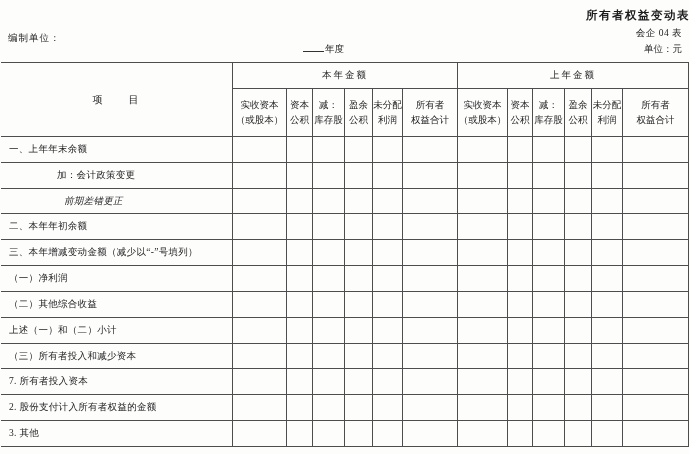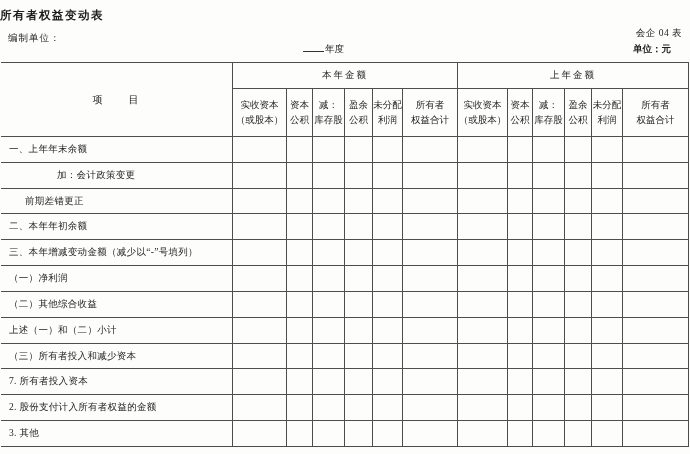--- a/index.html
+++ b/index.html
@@ -10,21 +10,21 @@
     height: 454px;
     background: #fdfdfc;
     font-family: "Liberation Serif", "DejaVu Serif", serif;
     color: #1c1c1c;
     overflow: hidden;
   }
   .title {
     position: absolute;
     top: 8px; left: 0;
     width: 100%;
-    text-align: left;
+    text-align: right;
     font-size: 11.5px;
     font-weight: bold;
     letter-spacing: 1.5px;
   }
   .form-code {
     position: absolute;
     top: 27px; right: 8px;
     font-size: 9.5px;
     letter-spacing: 0.5px;
   }
@@ -41,23 +41,22 @@
   }
   .period .blank {
     display: inline-block;
     width: 21px;
     height: 9px;
     border-bottom: 1px solid #333;
     margin-right: 1px;
   }
   .unit {
     position: absolute;
-    top: 43px; right: 19px;
-    font-size: 9.5px;
-    font-weight: bold;
+    top: 43px; right: 8px;
+    font-size: 9.5px;
   }
   .table {
     position: absolute;
     top: 62px; left: 1px;
     width: 688px;
     display: grid;
     grid-template-columns: 232px 54px 26px 32px 28px 30px 55px 50px 25px 32px 27px 31px 66px;
     grid-template-rows: 26px 48px repeat(12, 25.84px);
     border-top: 1px solid #4d4d4d;
     font-size: 9.5px;
@@ -76,21 +75,21 @@
   .th-group-prev { grid-row: 1; grid-column: 8 / 14; letter-spacing: 2px; }
   .th-sub { grid-row: 2; white-space: pre-line; line-height: 1.55; }
   .td-label {
     justify-content: flex-start;
     text-align: left;
     white-space: nowrap;
     letter-spacing: 0.3px;
   }
   .ind-0 { padding-left: 8px; }
   .ind-1 { padding-left: 56px; }
-  .ind-2 { padding-left: 24px; }
+  .ind-2 { padding-left: 63px; font-style: italic; }
 </style>
 </head>
 <body>
 
 <div class="page">
 
   <div class="title">所有者权益变动表</div>
 
   <div class="form-code">会企 04 表</div>
 

